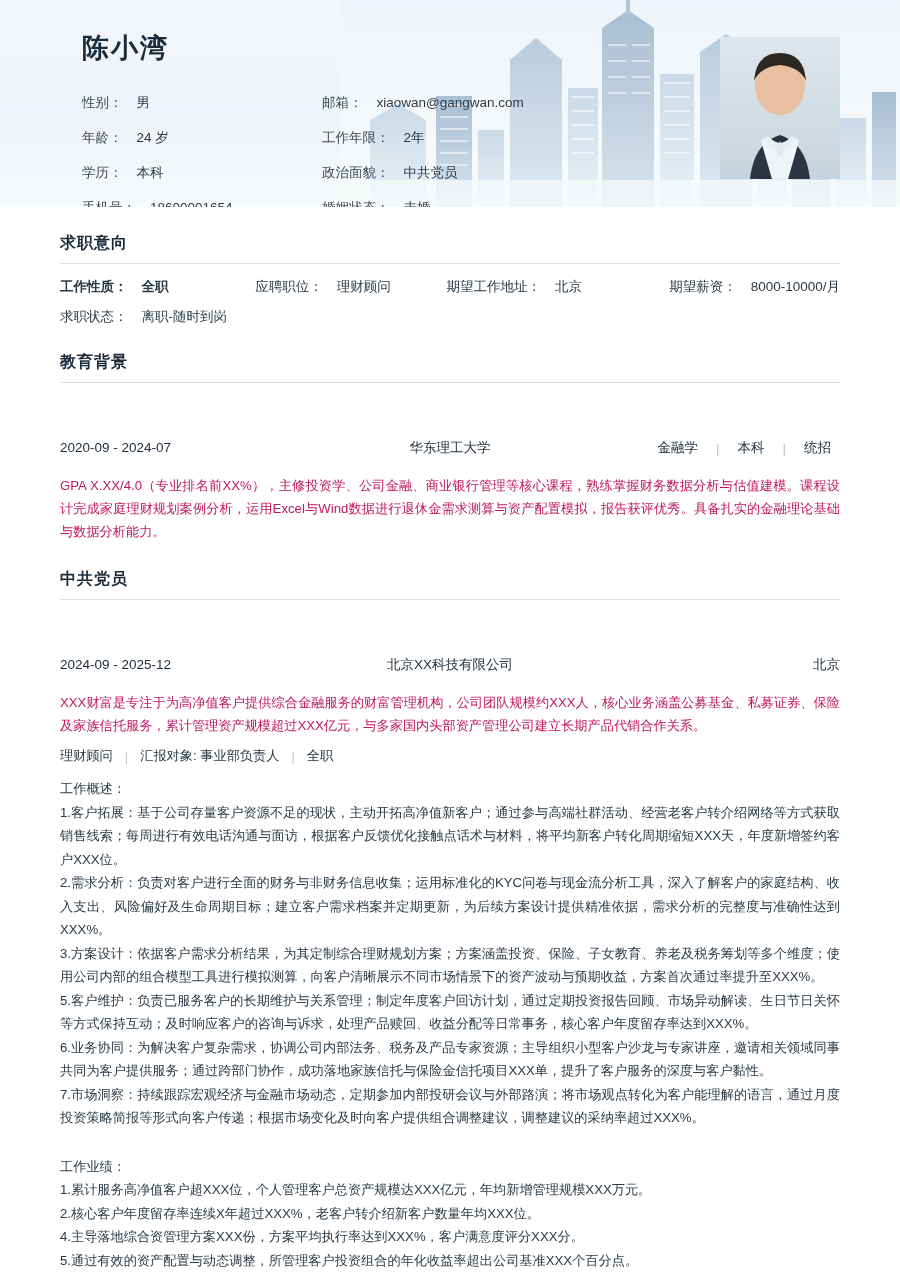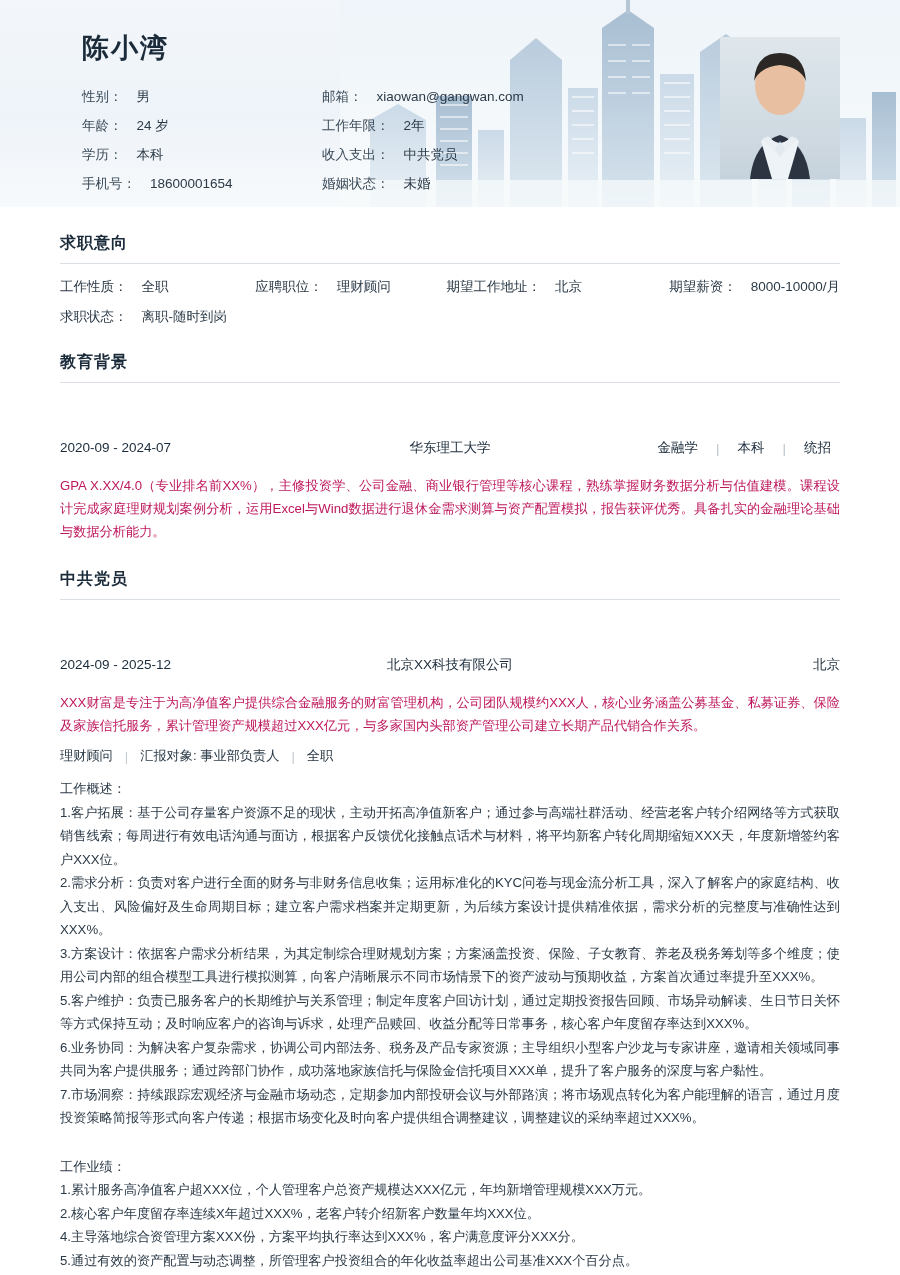--- a/index.html
+++ b/index.html
@@ -54,20 +54,21 @@
     font-size: 13.5px;
     color: #2b3a47;
   }
   .info-row {
     display: flex;
     margin-bottom: 11px;
   }
   .info-cell {
     display: flex;
     align-items: baseline;
+    margin-top: 6px;
   }
   .info-cell.c1 { width: 240px; }
   .info-label {
     color: #3a4a58;
     white-space: nowrap;
   }
   .info-value {
     color: #2b3a47;
     margin-left: 14px;
     white-space: nowrap;
@@ -106,21 +107,21 @@
   
   .intent-row {
     display: flex;
     font-size: 13.5px;
     color: #2b3a47;
     margin-bottom: 12px;
   }
   .intent-item { display: flex; align-items: baseline; }
   .intent-item .lbl { white-space: nowrap; }
   .intent-item .val { margin-left: 14px; white-space: nowrap; }
-  .iw1 { width: 200px; }
+  .iw1 { width: 200px; font-weight: bold; }
   .iw2 { width: 196px; }
   .iw3 { width: 228px; }
 
   
   .entry-head {
     display: flex;
     align-items: baseline;
     font-size: 13.5px;
     color: #1b2b3a;
     margin-top: 2px;
@@ -261,21 +262,21 @@
             <span class="info-label">工作年限：</span>
             <span class="info-value">2年</span>
           </div>
         </div>
         <div class="info-row">
           <div class="info-cell c1">
             <span class="info-label">学历：</span>
             <span class="info-value">本科</span>
           </div>
           <div class="info-cell">
-            <span class="info-label">收入支出：</span>
+            <span class="info-label">政治面貌：</span>
             <span class="info-value">中共党员</span>
           </div>
         </div>
         <div class="info-row">
           <div class="info-cell c1">
             <span class="info-label">手机号：</span>
             <span class="info-value">18600001654</span>
           </div>
           <div class="info-cell">
             <span class="info-label">婚姻状态：</span>

